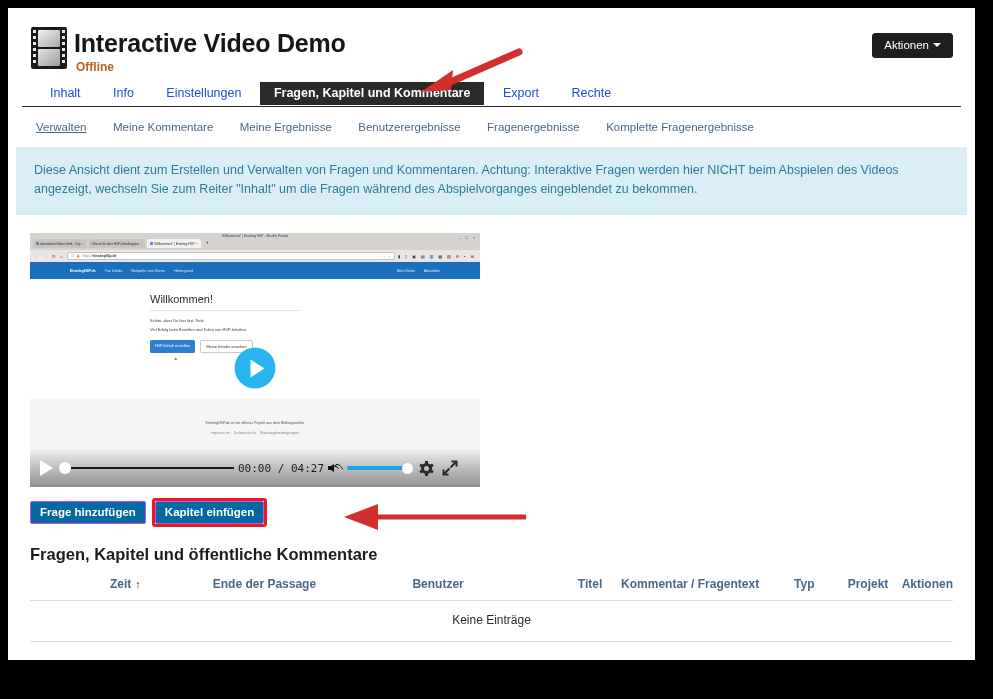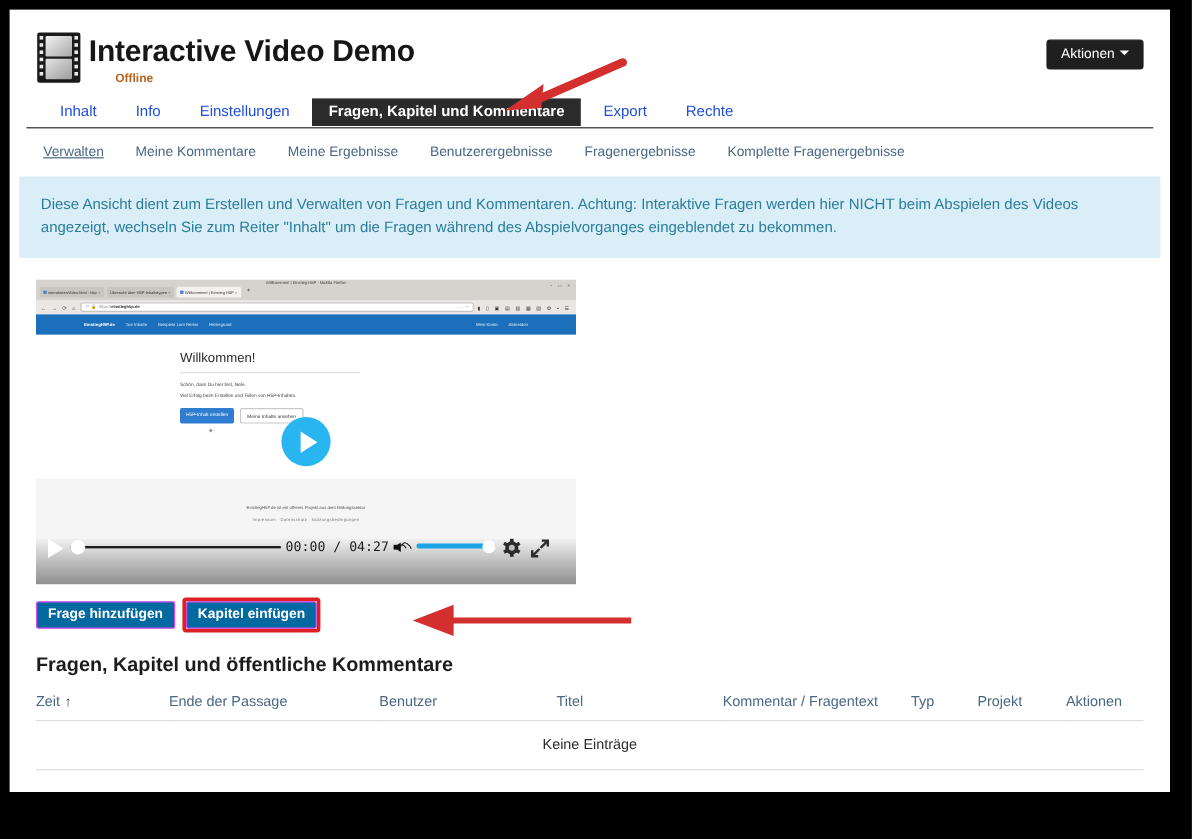--- a/index.html
+++ b/index.html
@@ -32,22 +32,22 @@
     position: absolute; left: 22px; top: 18px;
     width: 38px; height: 44px;
   }
   .title-block { margin-left: 52px; }
   .page-title {
     font-size: 25px; font-weight: bold; color: #161616;
     letter-spacing: -0.2px; line-height: 30px;
     margin: 0; padding-top: 2px;
   }
   .status-offline {
-    font-size: 10px; color: #b8641b; font-weight: bold;
-    margin-top: 2px; padding-left: 2px; margin-left: 20px;
+    font-size: 12px; color: #b8641b; font-weight: bold;
+    margin-top: 2px; padding-left: 2px;
   }
   .actions-btn {
     position: absolute; right: 22px; top: 25px;
     background: #1f1f1f; color: #ffffff;
     border: 1px solid #1f1f1f; border-radius: 3px;
     font-size: 11.5px; padding: 5px 11px 6px 11px;
     cursor: pointer; white-space: nowrap;
   }
   .caret {
     display: inline-block; margin-left: 4px;
@@ -184,21 +184,21 @@
   .play-overlay .tri {
     width: 0; height: 0; margin-left: 4px;
     border-top: 9px solid transparent;
     border-bottom: 9px solid transparent;
     border-left: 14px solid #ffffff;
   }
   .controls {
     position: absolute; left: 0; bottom: 0;
     width: 100%; height: 38px;
     background: linear-gradient(to bottom, #f0f0f0 0%, #c3c3c3 45%, #8f8f8f 100%);
-    display: flex; align-items: flex-start; padding: 0 10px; gap: 4px;
+    display: flex; align-items: center; padding: 0 10px; gap: 4px;
   }
   .ctrl-play {
     width: 0; height: 0; cursor: pointer;
     border-top: 8px solid transparent;
     border-bottom: 8px solid transparent;
     border-left: 13px solid #ffffff;
     margin-right: 2px;
   }
   .seek {
     position: relative; flex: 0 0 175px; height: 14px; cursor: pointer;
@@ -290,22 +290,22 @@
     display: inline-flex; margin-left: -1px;
   }
   
   .table-wrap { margin: 20px 22px 0 22px; }
   .table-title {
     font-size: 16.5px; font-weight: bold; color: #1c1c1c;
     margin-bottom: 10px;
   }
   table { width: 100%; border-collapse: collapse; }
   thead th {
-    font-size: 12px; color: #4a6785; font-weight: normal;
-    text-align: left; padding: 3px 0 9px 0;
+    font-size: 12px; color: #4a6785; font-weight: bold;
+    text-align: right; padding: 3px 0 9px 0;
     border-bottom: 1px solid #dcdcdc;
     white-space: nowrap;
   }
   thead th .sortarrow { color: #2b2b2b; font-size: 11px; margin-left: 4px; }
   tbody td {
     font-size: 12px; color: #2b2b2b;
     text-align: center; padding: 12px 0 14px 0;
     border-bottom: 1px solid #dcdcdc;
   }
   

